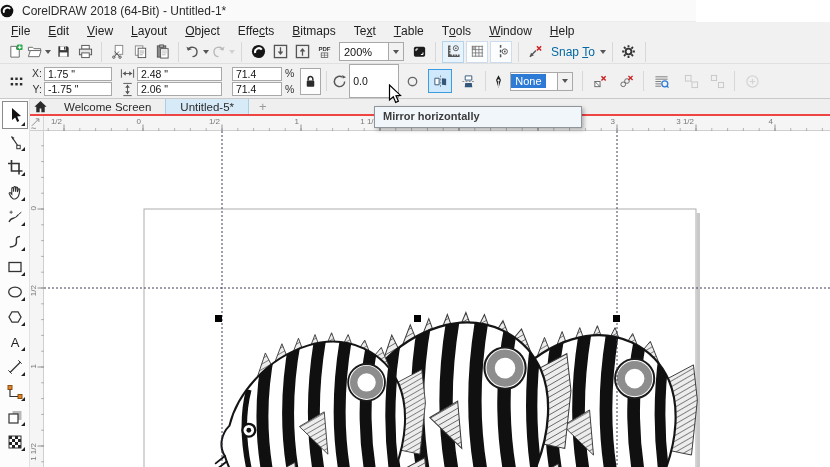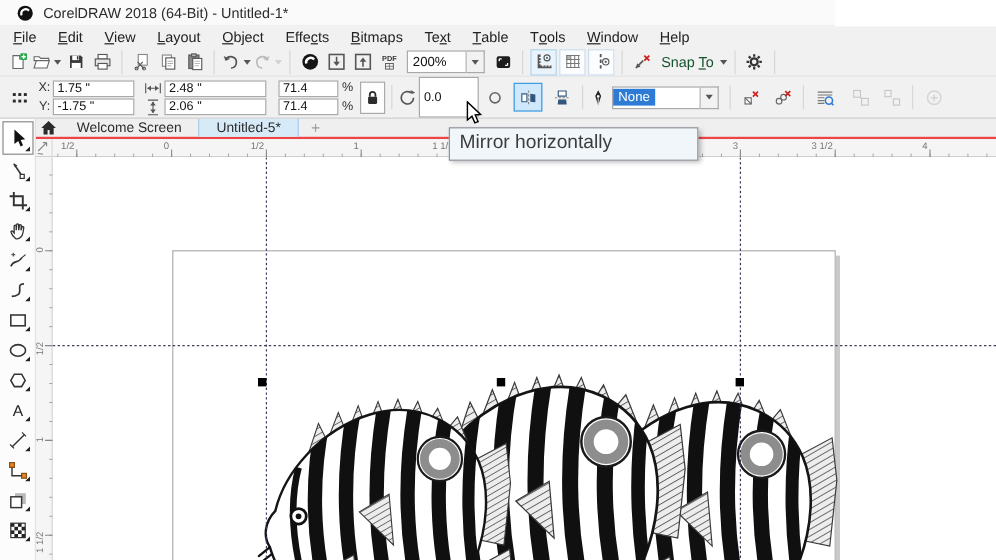--- a/index.html
+++ b/index.html
@@ -2,21 +2,21 @@
 <html><head>
 <meta charset="utf-8">
 <style>
   * { box-sizing: border-box; margin: 0; padding: 0; }
   html,body { width:830px; height:467px; overflow:hidden; }
   body { font-family:"Liberation Sans", sans-serif; background:#fff; position:relative; }
   .win { position:absolute; inset:0; background:#fff; }
 
   
   .titlebar { position:absolute; left:0; top:0; width:696px; height:22px; background:#fafafa;
-    display:flex; align-items:center; padding-left:14px; border-bottom:1px solid #ececec; }
+    display:flex; align-items:center; border-bottom:1px solid #ececec; }
   .titlebar .logo { width:14px; height:14px; margin-right:8px; flex:none; }
   .titlebar .title { font-size:12px; color:#2b2b2b; }
 
   .menubar { position:absolute; left:0; top:22px; width:830px; height:18px; background:#f1f1f1;
     display:flex; align-items:stretch; padding-left:2px; }
   .menu-item { font-size:12px; color:#222; padding:0 9px; display:flex; align-items:center; cursor:default; }
   .menu-item u { text-decoration:underline; }
 
   .toolbar { position:absolute; left:0; top:40px; width:830px; height:24px; background:#f1f1f1;
     border-bottom:1px solid #e0e0e0; display:flex; align-items:center; padding-left:4px; }
@@ -27,21 +27,21 @@
   .tbtn.pressed { background:#e9f3fb; border-color:#b3d4ea; }
   .dd-arrow { width:0; height:0; border-left:3.5px solid transparent; border-right:3.5px solid transparent;
     border-top:4px solid #555; margin-left:3px; }
   .dis .dd-arrow { border-top-color:#999; }
   .sep { width:1px; height:20px; background:#d8d8d8; margin:0 5px; flex:none; }
   .combo { display:inline-flex; align-items:center; height:19px; margin:0 4px; }
   .combo .cfield { width:50px; height:19px; border:1px solid #a9a9a9; background:#fff; font-size:11px;
     color:#111; display:flex; align-items:center; padding:0 4px; }
   .combo .cbtn { width:15px; height:19px; border:1px solid #a9a9a9; border-left:none; background:#f2f2f2;
     display:flex; align-items:center; justify-content:center; }
-  .tlabel { font-size:12px; color:#14532d; margin:0 2px 0 4px; }
+  .tlabel { font-size:12px; color:#0369a1; margin:0 2px 0 4px; }
 
   
   .propbar { position:absolute; left:0; top:64px; width:830px; height:35px; background:#f1f1f1;
     border-bottom:1px solid #c9c9c9; display:flex; align-items:center; padding-left:4px; }
   .pcol { display:flex; flex-direction:column; gap:1px; }
   .fld { height:14px; border:1px solid #a9a9a9; background:#fff; font-family:"Liberation Sans",sans-serif;
     font-size:10.5px; color:#111; padding:0 3px; }
   .lab { font-size:10.5px; color:#333; line-height:15px; text-align:right; }
   .pbtn { display:inline-flex; align-items:center; justify-content:center; width:24px; height:24px;
     border:1px solid transparent; background:transparent; }
@@ -71,21 +71,21 @@
     border-right:1px solid #d5d5d5; border-bottom:1px solid #cfcfcf; display:flex; align-items:center; justify-content:center; }
   .hruler { position:absolute; left:44px; top:116px; width:786px; height:15px; background:#f5f5f5;
     border-bottom:1px solid #cfcfcf; }
   .vruler { position:absolute; left:30px; top:131px; width:14px; height:336px; background:#f5f5f5;
     border-right:1px solid #cfcfcf; }
   .viewport { position:absolute; left:44px; top:131px; width:786px; height:336px; background:#fff; overflow:hidden; }
 
   
   .tooltip { position:absolute; left:374px; top:106px; width:208px; background:#f1f6fb;
     border:1px solid #8f959b; box-shadow:2px 2px 4px rgba(0,0,0,.28); padding:3px 8px 5px 8px; z-index:50; }
-  .tooltip .tt-title { font-size:16px; font-weight:normal; color:#3c3c3c; }
+  .tooltip .tt-title { font-size:11px; font-weight:bold; color:#3c3c3c; }
   .tooltip .tt-body { font-size:11px; color:#5d5d5d; margin-top:1px; }
   .cursor { position:absolute; left:388px; top:84px; z-index:60; }
 </style>
 </head>
 <body>
 
 <div class="win">
 
   <div class="titlebar">
     <span class="logo">
@@ -395,21 +395,21 @@
       </button>
     <span class="sep"></span>
     <span class="ic">
         <svg viewBox="0 0 16 16" width="15" height="15">
           <path d="M8 1.2l2.6 5.3L8 14.8 5.4 6.5z" fill="#222"></path>
           <circle cx="8" cy="6.8" r="1.2" fill="#fff"></circle>
           <path d="M8 8.2v6" stroke="#fff" stroke-width=".8"></path>
         </svg>
       </span>
     <div class="combo">
-      <span class="cfield" style="width:74px;padding:0">
+      <span class="cfield" style="width:48px;padding:0">
           <span style="background:#2e7bd6;color:#fff;padding:1px 4px;font-size:11px">None</span>
         </span>
       <span class="cbtn">
           <span class="dd-arrow" style="margin:0"></span>
         </span>
     </div>
     <span class="sep"></span>
     <button class="pbtn">
         <span class="ic">
           <svg viewBox="0 0 16 16" width="15" height="15">

